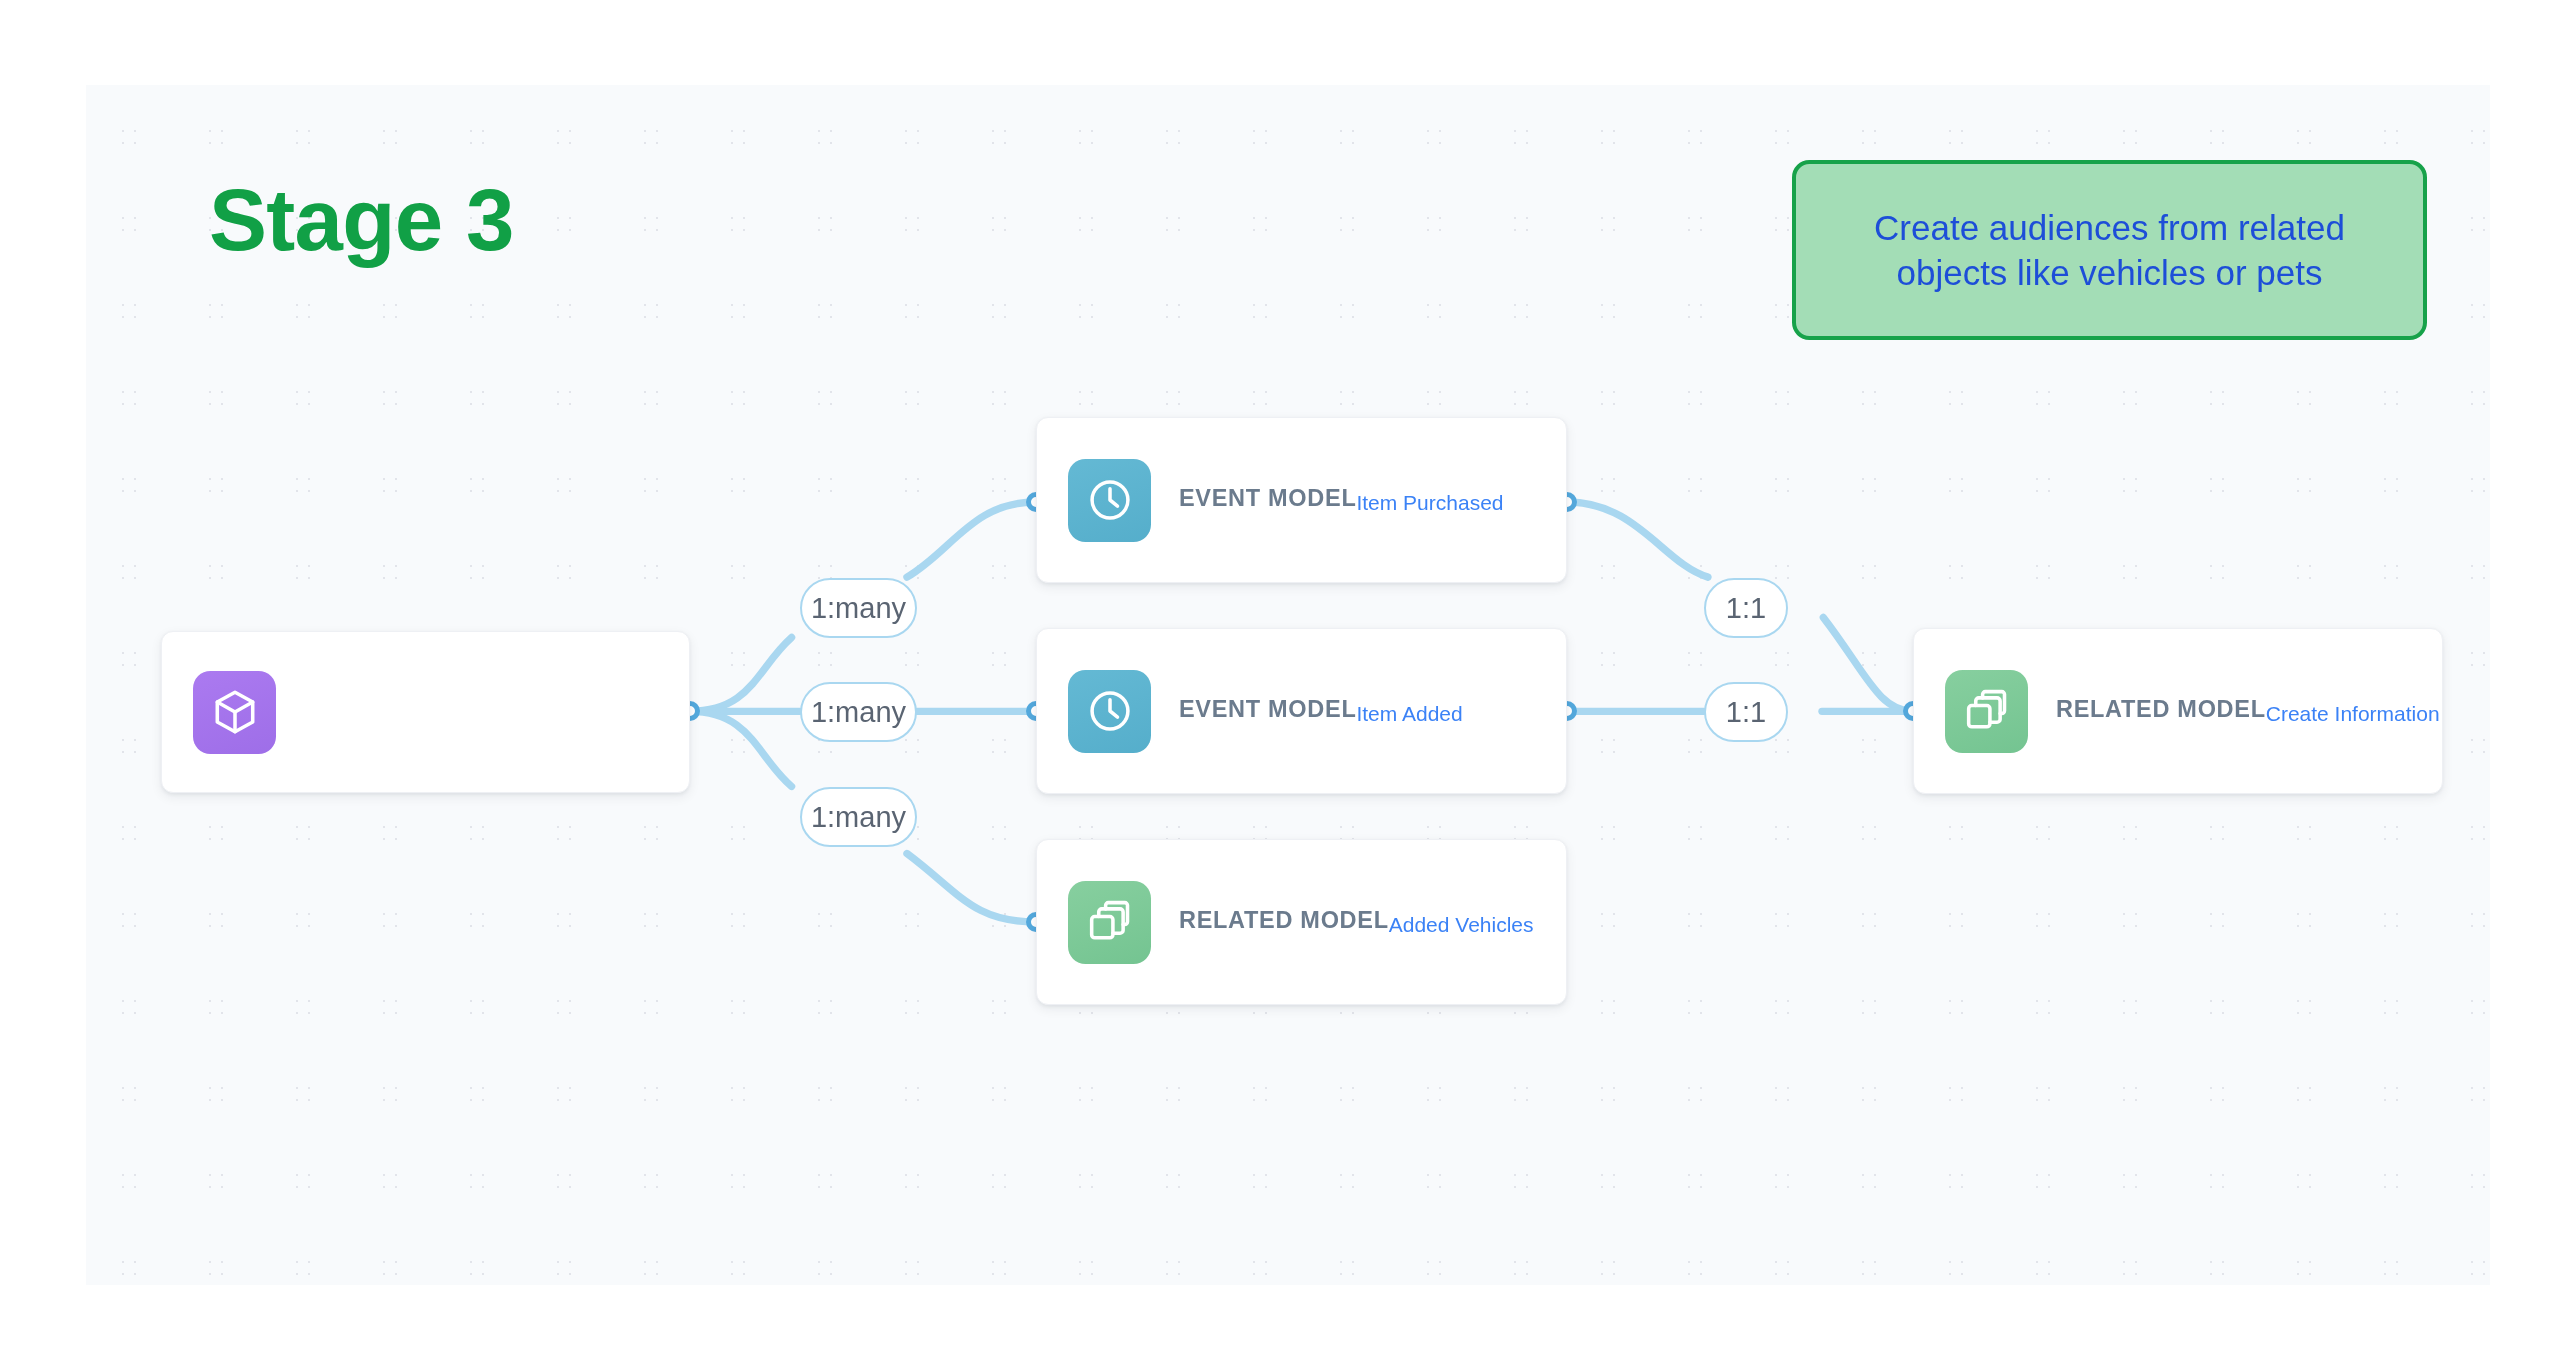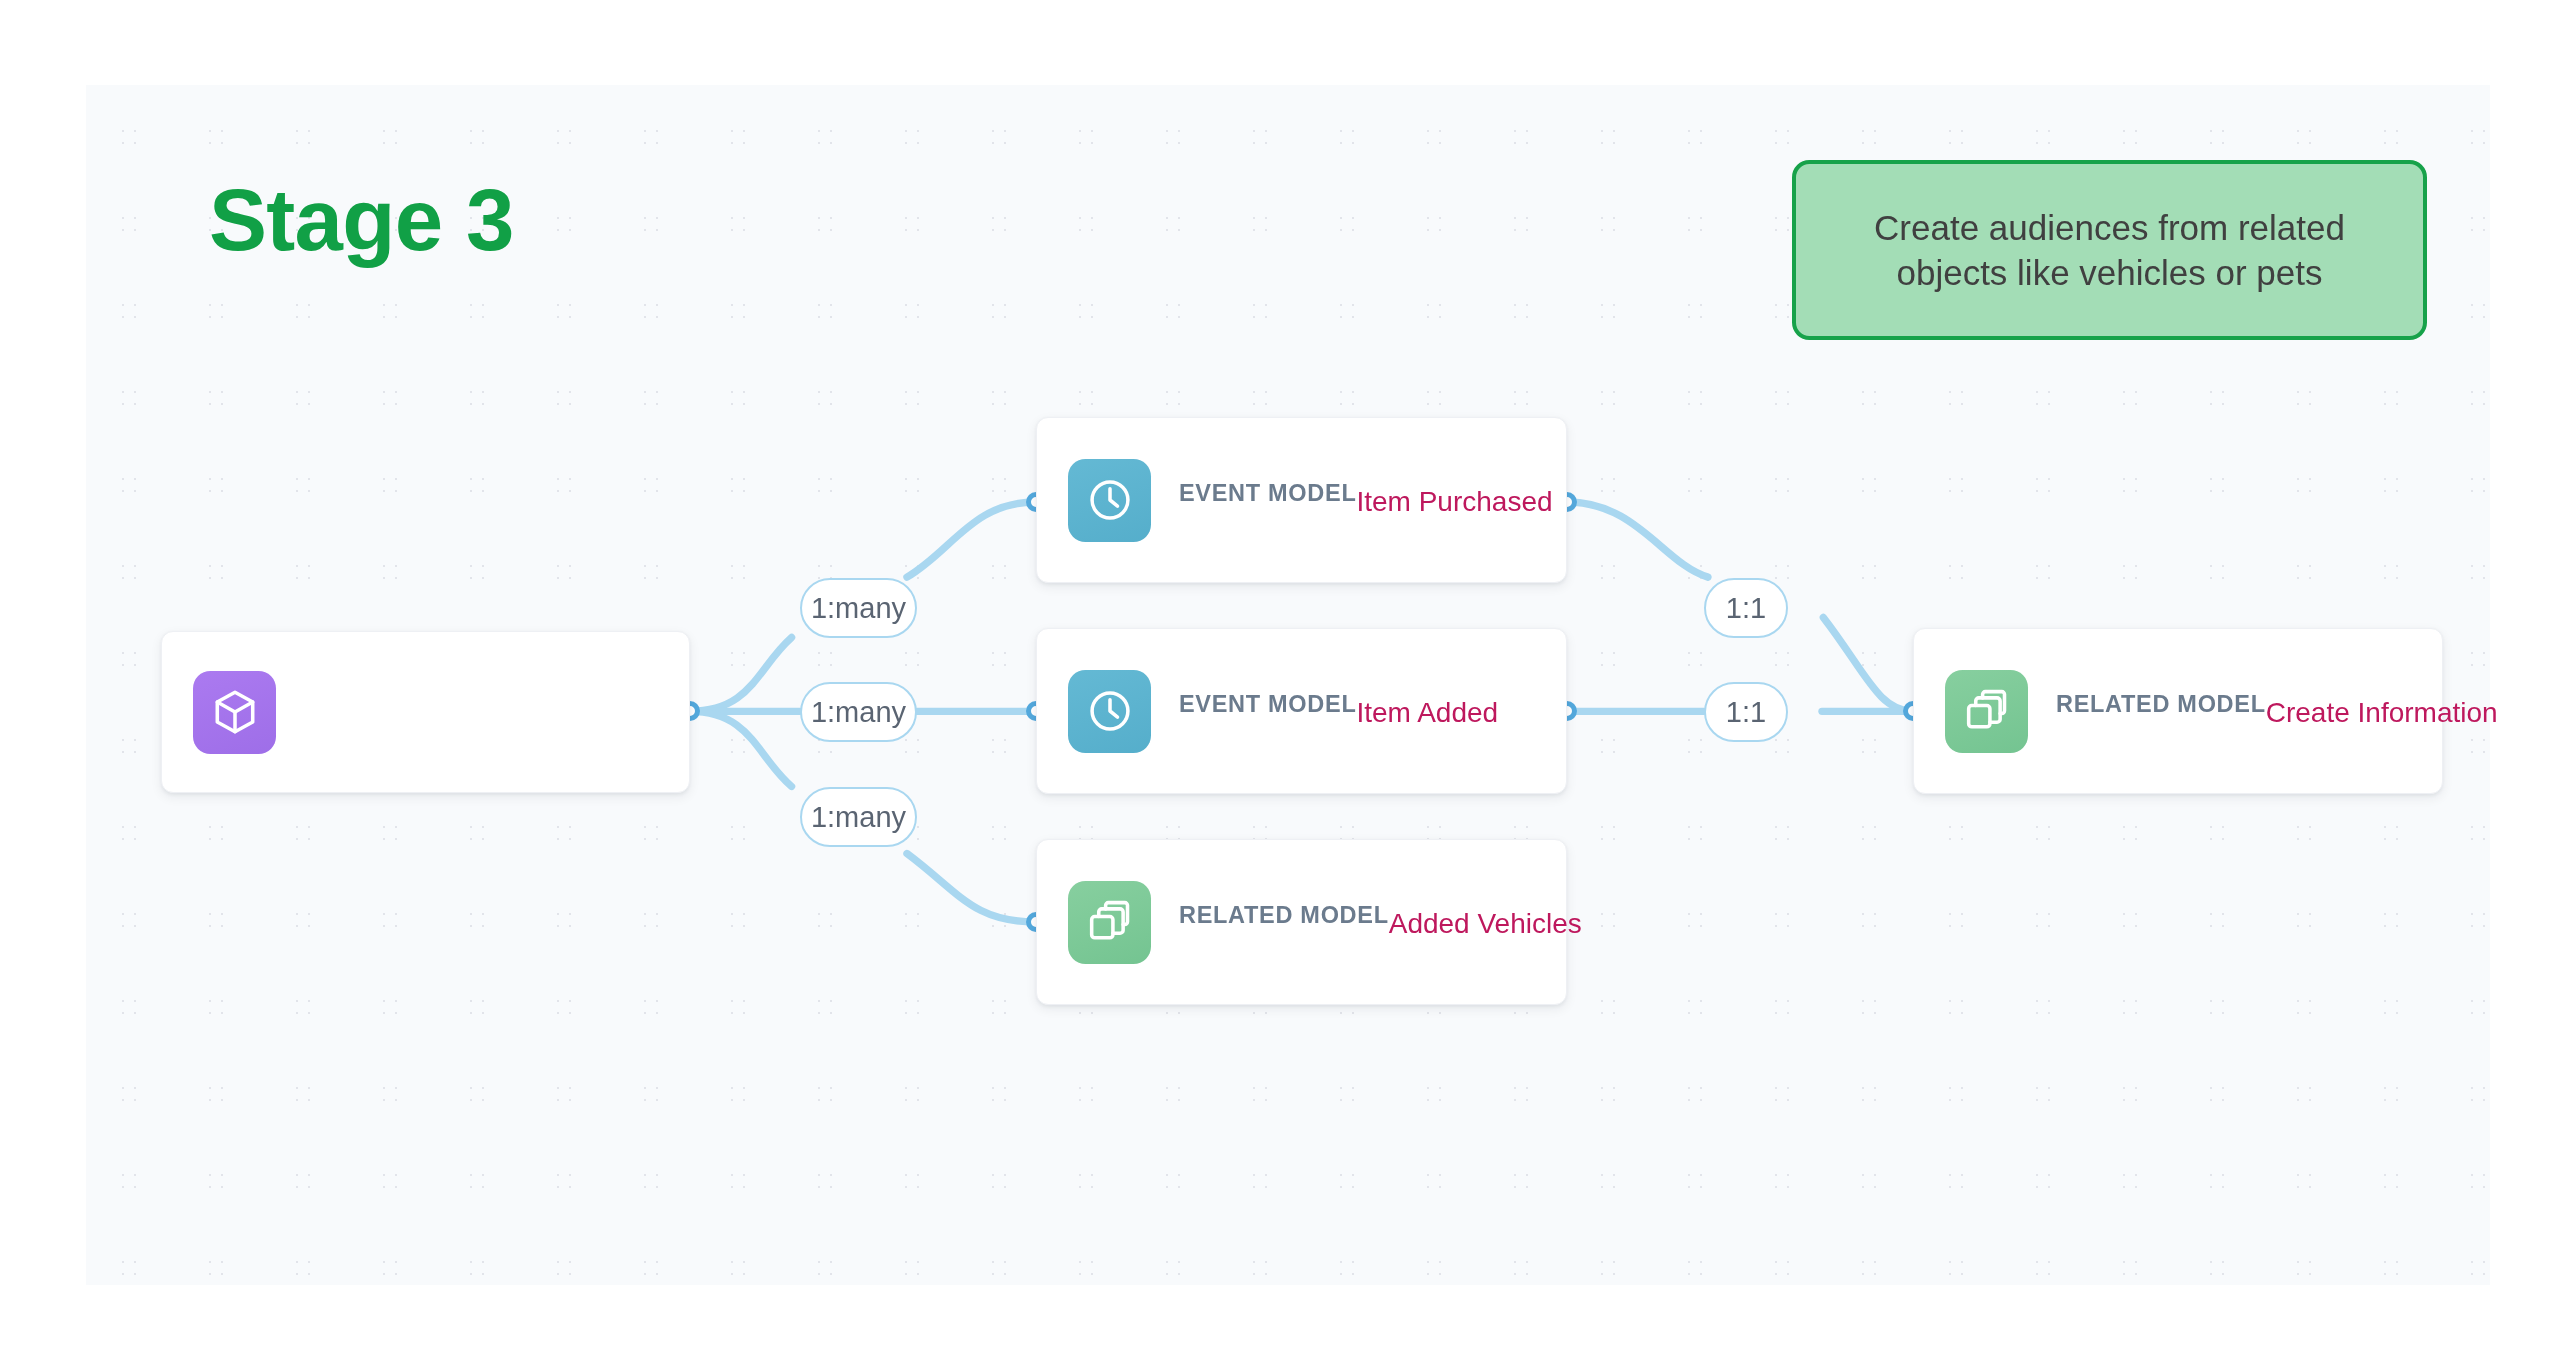--- a/index.html
+++ b/index.html
@@ -60,21 +60,21 @@
     border-radius: 17.4px;
     display: flex;
     align-items: center;
     justify-content: center;
     padding: 0 20px;
     text-align: center;
   }
   #callout-text {
     font-size: 35px;
     line-height: 1.3;
-    color: #404040;
+    color: #1d4ed8;
   }
 
   
   #edges {
     position: absolute;
     left: 0; top: 0;
     width: 2576px;
     height: 1373px;
     pointer-events: none;
   }
@@ -112,22 +112,22 @@
   .node-kicker {
     font-size: 23.5px;
     font-weight: bold;
     letter-spacing: 0.7px;
     color: #6b7b8d;
     text-transform: uppercase;
     line-height: 1.25;
     white-space: nowrap;
   }
   .node-title {
-    font-size: 28px;
-    color: #be185d;
+    font-size: 21px;
+    color: #3b82f6;
     line-height: 1.3;
     margin-top: 4.7px;
     white-space: nowrap;
   }
 
   
   .rel-pill {
     position: absolute;
     box-sizing: border-box;
     background: #ffffff;

